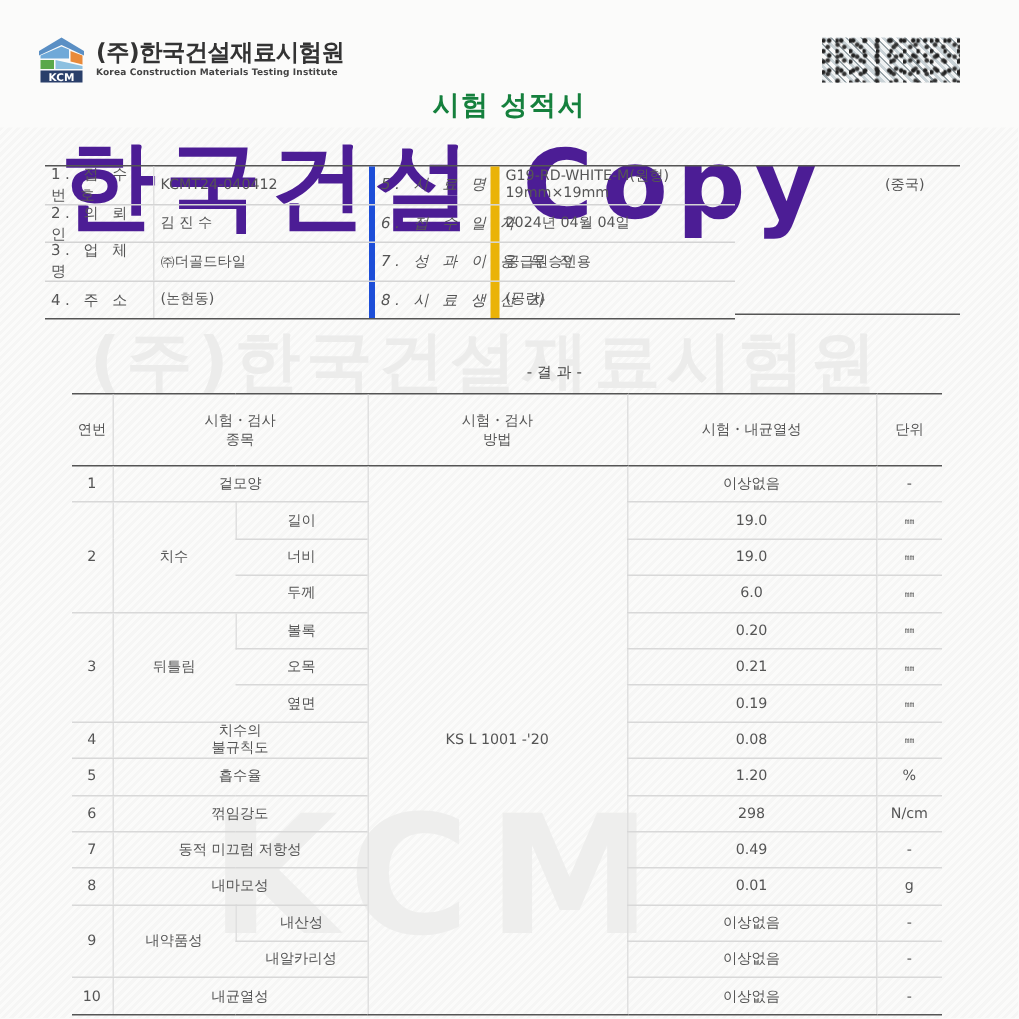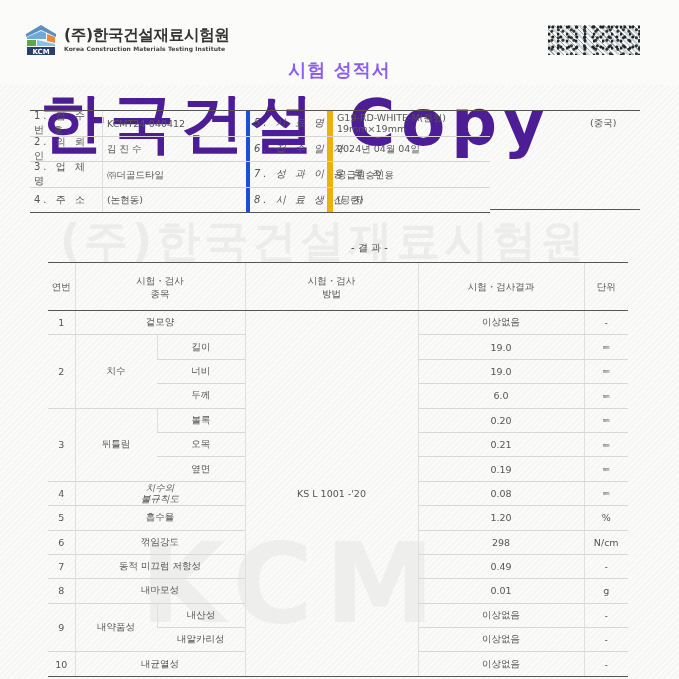--- a/index.html
+++ b/index.html
@@ -22,21 +22,21 @@
   .org-ko { position:absolute; left:64px; top:25px; font-size:15.5px; font-weight:bold; color:#333; letter-spacing:-0.3px; }
   .org-en { position:absolute; left:64px; top:45px; font-size:6px; font-weight:bold; color:#444; letter-spacing:0.1px; }
   .qr { position:absolute; left:548px; top:25px; width:92px; height:30px;
         background:
           radial-gradient(circle at 10% 30%, #222 1px, transparent 2px),
           radial-gradient(circle at 35% 70%, #333 1px, transparent 2px),
           radial-gradient(circle at 60% 20%, #222 1px, transparent 2px),
           radial-gradient(circle at 80% 60%, #333 1px, transparent 2px),
           repeating-linear-gradient(45deg, #c9d2d6 0 2px, #eef1f2 2px 4px, #9aa5aa 4px 5px, #fafafa 5px 7px);
         background-size: 9px 7px, 11px 9px, 8px 10px, 13px 8px, auto; }
-  .doc-title { position:absolute; left:0; width:679px; top:58px; text-align:center; font-size:18px; font-weight:bold; color:#8b5cf6; letter-spacing:1px; }
+  .doc-title { position:absolute; left:0; width:679px; top:58px; text-align:center; font-size:18px; font-weight:bold; color:#15803d; letter-spacing:1px; }
 
   
   .info { position:absolute; left:30px; top:110px; width:460px; border-top:1.5px solid #555; border-bottom:1.5px solid #555; }
   .info-row { display:flex; height:24.5px; border-bottom:1px solid #d4d4d4; align-items:center; font-size:10px; }
   .info-row:last-child { border-bottom:none; }
   .ic { height:100%; display:flex; align-items:center; padding-left:4px; box-sizing:border-box; }
   .c1 { width:73px; border-right:1px solid #e0e0e0; letter-spacing:3px; }
   .c2 { width:147px; border-right:4px solid #1d4ed8; font-size:9.5px; line-height:11px; }
   .c3 { width:83px; border-right:6px solid #eab308; letter-spacing:3px; white-space:nowrap;font-style:italic; }
   .c4 { flex:1; font-size:9.5px; line-height:11px; }
@@ -130,21 +130,21 @@
     <tr>
       <th>연번</th>
       <th colspan="2">
           <div>시험・검사</div>
           <div>종목</div>
         </th>
       <th>
           <div>시험・검사</div>
           <div>방법</div>
         </th>
-      <th>시험・검사결과</th>
+      <th>시험・내균열성</th>
       <th>단위</th>
     </tr>
   </thead>
   <tbody>
     <tr>
       <td>1</td>
       <td colspan="2">겉모양</td>
       <td rowspan="15" style="border-bottom:1.5px solid #555;">KS L 1001 -'20</td>
       <td>이상없음</td>
       <td>-</td>
@@ -178,21 +178,21 @@
       <td>0.21</td>
       <td class="unit-small">㎜</td>
     </tr>
     <tr>
       <td>옆면</td>
       <td>0.19</td>
       <td class="unit-small">㎜</td>
     </tr>
     <tr>
       <td>4</td>
-      <td colspan="2" style="line-height:11px;font-style:italic;">
+      <td colspan="2" style="line-height:11px;">
           <div>치수의</div>
           <div>불규칙도</div>
         </td>
       <td>0.08</td>
       <td class="unit-small">㎜</td>
     </tr>
     <tr>
       <td>5</td>
       <td colspan="2">흡수율</td>
       <td>1.20</td>

